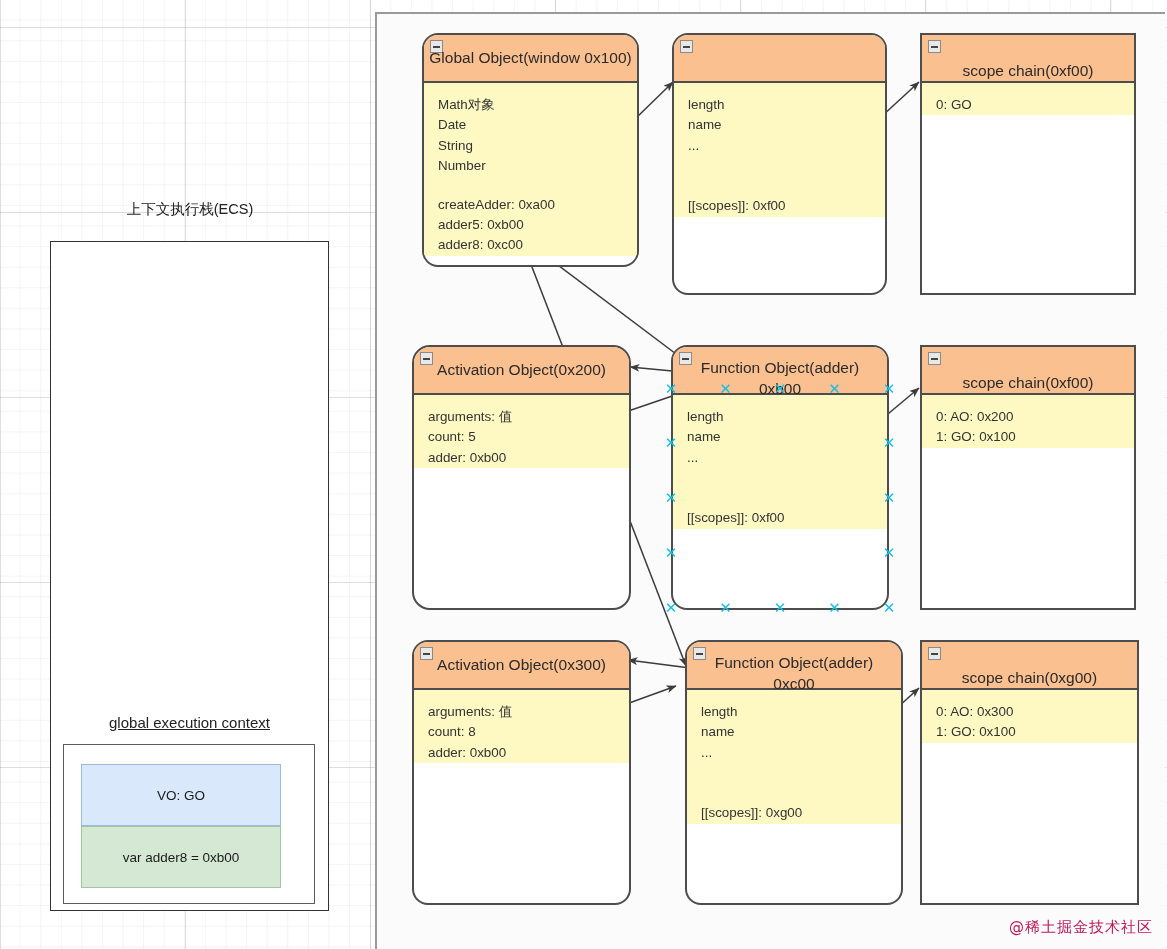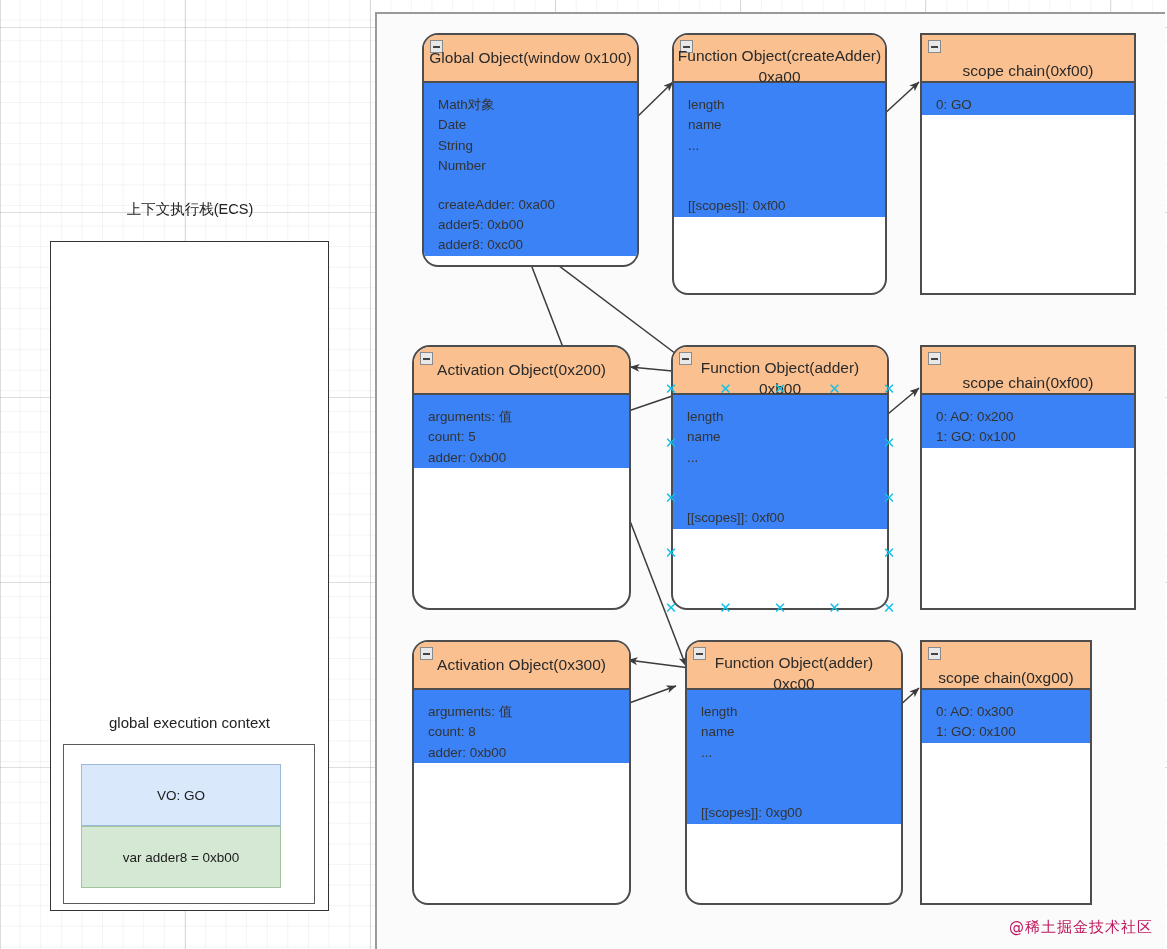--- a/index.html
+++ b/index.html
@@ -38,21 +38,21 @@
   .ecs-title{
     position:absolute;left:50px;top:200px;width:280px;
     text-align:center;font-size:14.5px;color:#222;
   }
   .ecs-stack{
     position:absolute;left:50px;top:241px;width:279px;height:670px;
     background:#ffffff;border:1.6px solid #333;box-sizing:border-box;
   }
   .gec-label{
     position:absolute;left:50px;top:714px;width:279px;text-align:center;
-    font-size:15px;color:#222;
+    font-size:15px;color:#222;text-decoration:underline;
   }
   .gec-box{
     position:absolute;left:63px;top:744px;width:252px;height:160px;
     background:#ffffff;border:1.8px solid #5b5b5b;box-sizing:border-box;
   }
   .gec-vo{
     position:absolute;left:81px;top:764px;width:200px;height:62px;
     background:#dae8fc;border:1px solid #9cb9d9;box-sizing:border-box;
     display:flex;align-items:center;justify-content:center;
     font-size:13.5px;color:#1b1b1b;
@@ -81,21 +81,21 @@
     position:relative;
     display:flex;align-items:center;justify-content:center;
     text-align:center;
     font-size:15.5px;color:#2a2a2a;line-height:1.35;
     white-space:nowrap;
   }
   .obj .hdr .ttl{position:relative;margin-top:26px;}
   .obj .body{
     padding:12px 14px 0 14px;
     font-size:13.4px;color:#333;line-height:1.52;
-    background:#3b82f6;
+    background:#fef9c3;
   }
   .obj .body .sp{display:block;height:18px;}
   .minus{
     position:absolute;left:6px;top:5px;width:13px;height:13px;
     background:#e8e8e8;border:1px solid #8a8a8a;box-sizing:border-box;
   }
   .minus:after{
     content:"";position:absolute;left:2px;top:5px;width:7px;height:2px;
     background:#444;
   }
@@ -179,24 +179,20 @@
     <span class="sp"></span>
     <span>createAdder: 0xa00</span><br>
     <span>adder5: 0xb00</span><br>
     <span>adder8: 0xc00</span>
   </div>
 </div>
 
 <div class="obj rounded" style="left:672px;top:33px;width:215px;height:262px;">
   <div class="hdr of of2" style="height:46px;">
     <span class="minus"></span>
-    <span class="ttl" style="margin-top:-12px;">
-      <span>Function Object(createAdder)</span><br>
-      <span>0xa00</span>
-    </span>
   </div>
   <div class="body">
     <span>length</span><br>
     <span>name</span><br>
     <span>...</span>
     <span class="sp" style="height:40px;"></span>
     <span>[[scopes]]: 0xf00</span>
   </div>
 </div>
 
@@ -272,21 +268,21 @@
   </div>
   <div class="body">
     <span>length</span><br>
     <span>name</span><br>
     <span>...</span>
     <span class="sp" style="height:40px;"></span>
     <span>[[scopes]]: 0xg00</span>
   </div>
 </div>
 
-<div class="obj square" style="left:920px;top:640px;width:172px;height:265px;">
+<div class="obj square" style="left:920px;top:640px;width:219px;height:265px;">
   <div class="hdr" style="height:46px;">
     <span class="minus"></span>
     <span class="ttl">scope chain(0xg00)</span>
   </div>
   <div class="body">
     <span>0: AO: 0x300</span><br>
     <span>1: GO: 0x100</span>
   </div>
 </div>
 

